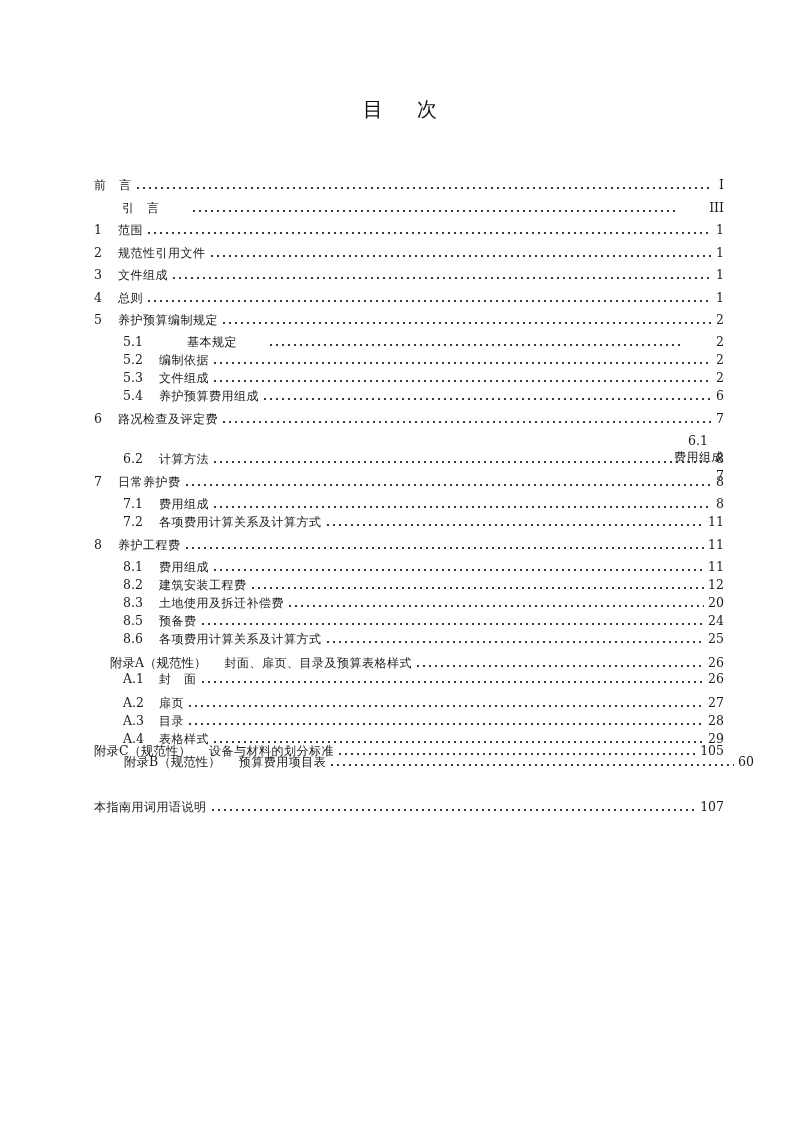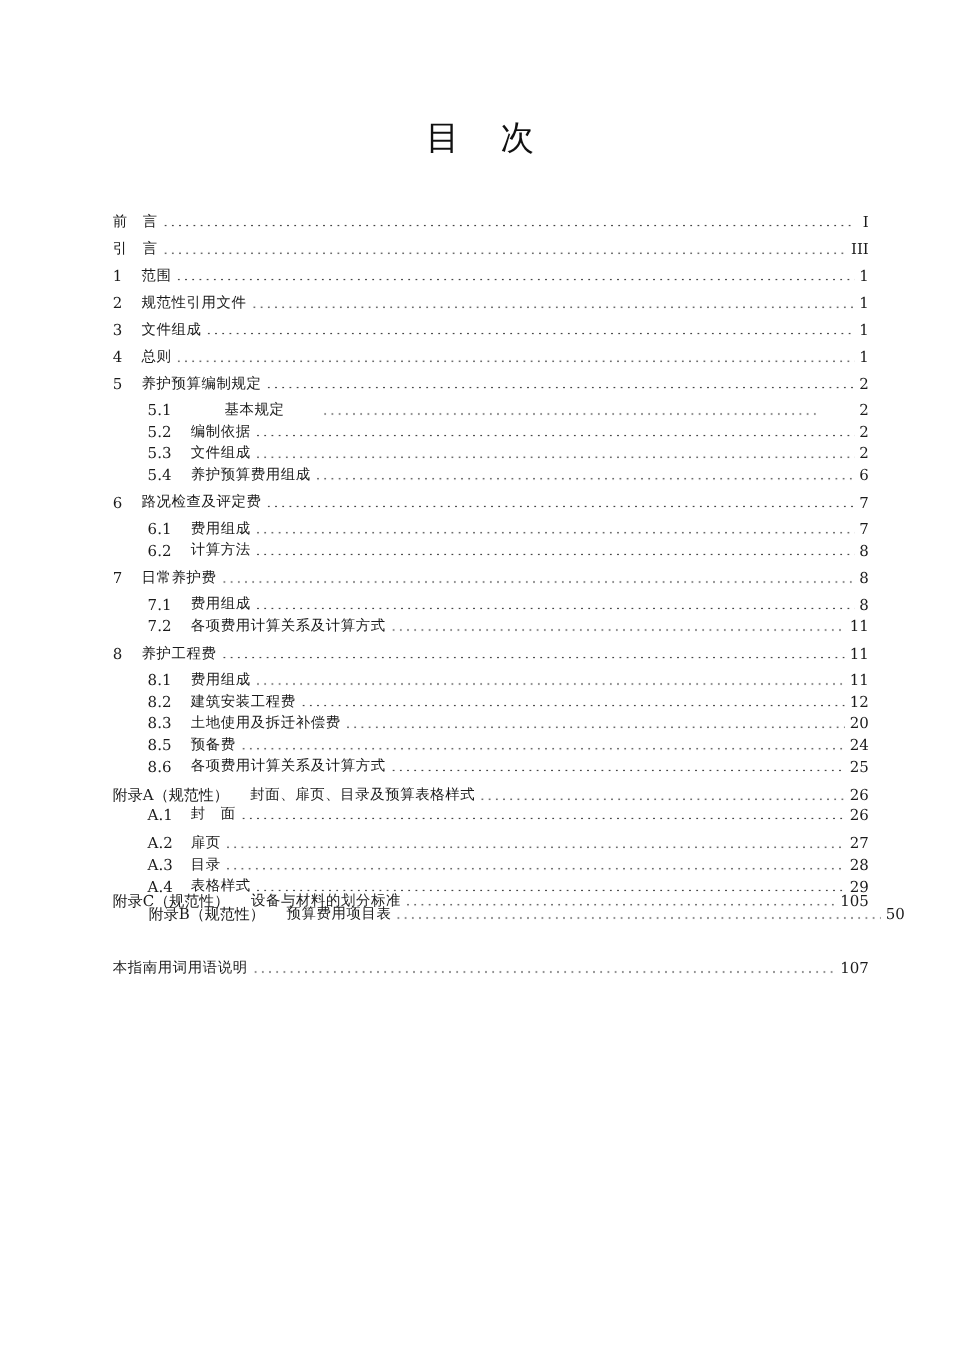--- a/index.html
+++ b/index.html
@@ -15,21 +15,21 @@
       font-family: "DejaVu Serif", "Liberation Serif", serif;
       color: #1a1a1a;
     }
     .page-title {
       position: absolute;
       top: 96px;
       left: 0;
       width: 800px;
       text-align: center;
       font-family: Liberation Serif, serif;
-      font-size: 28px;
+      font-size: 20px;
       letter-spacing: 0;
       color: #111;
     }
     .page-title .gap { display: inline-block; width: 34px; }
     .toc {
       position: absolute;
       top: 0;
       left: 0;
       width: 800px;
     }
@@ -48,21 +48,21 @@
     .toc-num {
       display: inline-block;
       flex: 0 0 auto;
       font-family: "DejaVu Serif", serif;
     }
     .toc-row .toc-num { width: 24px; }
     .toc-row.sub .toc-num { width: 36px; }
     .toc-row.appendix .toc-num { width: auto; }
     .toc-text {
       flex: 0 0 auto;
-      font-family: Liberation Mono, monospace;
+      font-family: Liberation Serif, serif;
       font-size: 12px;
       letter-spacing: 0.5px;
     }
     .leader {
       flex: 1 1 auto;
       overflow: hidden;
       margin: 0 4px 3px 3px;
       height: 4px;
       background-image: radial-gradient(circle, #333 0.7px, transparent 0.9px);
       background-size: 6px 4px;
@@ -84,21 +84,21 @@
   <span>目</span><span class="gap"></span><span>次</span>
 </div>
 
 <div class="toc" id="toc">
     <div class="toc-row" style="top: 177px;">
       <span class="toc-num" style="width: 0px;"></span>
       <span class="toc-text">前　言</span>
       <span class="leader"></span>
       <span class="toc-page">I</span>
     </div>
-    <div class="toc-row" style="top: 200px;">
+    <div class="toc-row" style="top: 200px; gap: 28px;">
       <span class="toc-num" style="width: 0px;"></span>
       <span class="toc-text">引　言</span>
       <span class="leader"></span>
       <span class="toc-page">III</span>
     </div>
     <div class="toc-row" style="top: 222px;">
       <span class="toc-num">1</span>
       <span class="toc-text">范围</span>
       <span class="leader"></span>
       <span class="toc-page">1</span>
@@ -150,21 +150,21 @@
       <span class="toc-text">养护预算费用组成</span>
       <span class="leader"></span>
       <span class="toc-page">6</span>
     </div>
     <div class="toc-row" style="top: 411px;">
       <span class="toc-num">6</span>
       <span class="toc-text">路况检查及评定费</span>
       <span class="leader"></span>
       <span class="toc-page">7</span>
     </div>
-    <div class="toc-row sub" style="top: 433px;">
+    <div class="toc-row sub" style="top: 433px; flex-direction: column;">
       <span class="toc-num">6.1</span>
       <span class="toc-text">费用组成</span>
       <span class="leader"></span>
       <span class="toc-page">7</span>
     </div>
     <div class="toc-row sub" style="top: 451px;">
       <span class="toc-num">6.2</span>
       <span class="toc-text">计算方法</span>
       <span class="leader"></span>
       <span class="toc-page">8</span>
@@ -217,21 +217,21 @@
       <span class="leader"></span>
       <span class="toc-page">24</span>
     </div>
     <div class="toc-row sub" style="top: 631px;">
       <span class="toc-num">8.6</span>
       <span class="toc-text">各项费用计算关系及计算方式</span>
       <span class="leader"></span>
       <span class="toc-page">25</span>
     </div>
     <div class="toc-row appendix" style="top: 655px;">
-      <span class="toc-num" style="margin-right: 18px;">附录A（规范性）</span>
+      <span class="toc-num" style="margin-right: 18px; margin-left: 16px;">附录A（规范性）</span>
       <span class="toc-text">封面、扉页、目录及预算表格样式</span>
       <span class="leader"></span>
       <span class="toc-page">26</span>
     </div>
     <div class="toc-row sub" style="top: 671px;">
       <span class="toc-num">A.1</span>
       <span class="toc-text">封　面</span>
       <span class="leader"></span>
       <span class="toc-page">26</span>
     </div>
@@ -250,21 +250,21 @@
     <div class="toc-row sub" style="top: 731px;">
       <span class="toc-num">A.4</span>
       <span class="toc-text">表格样式</span>
       <span class="leader"></span>
       <span class="toc-page">29</span>
     </div>
     <div class="toc-row appendix" style="top: 754px; padding-left: 30px;">
       <span class="toc-num" style="margin-right: 18px;">附录B（规范性）</span>
       <span class="toc-text">预算费用项目表</span>
       <span class="leader"></span>
-      <span class="toc-page">50</span>
+      <span class="toc-page">60</span>
     </div>
     <div class="toc-row appendix" style="top: 743px;">
       <span class="toc-num" style="margin-right: 18px;">附录C（规范性）</span>
       <span class="toc-text">设备与材料的划分标准</span>
       <span class="leader"></span>
       <span class="toc-page">105</span>
     </div>
     <div class="toc-row" style="top: 799px;">
       <span class="toc-num" style="width: 0px;"></span>
       <span class="toc-text">本指南用词用语说明</span>

